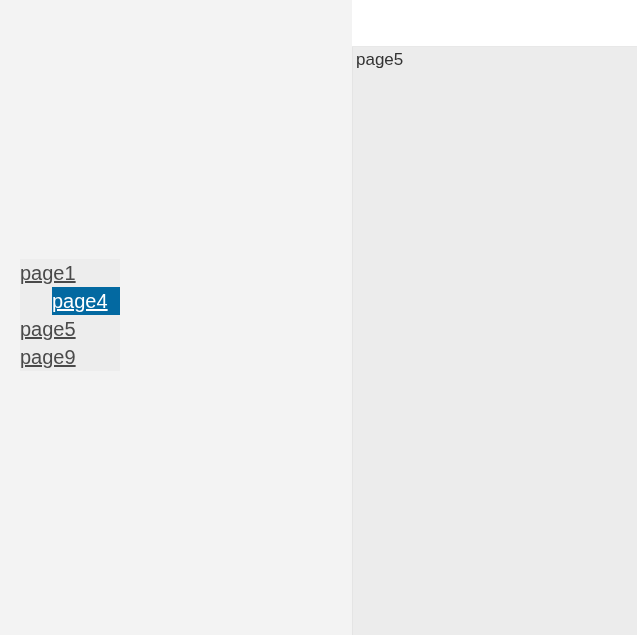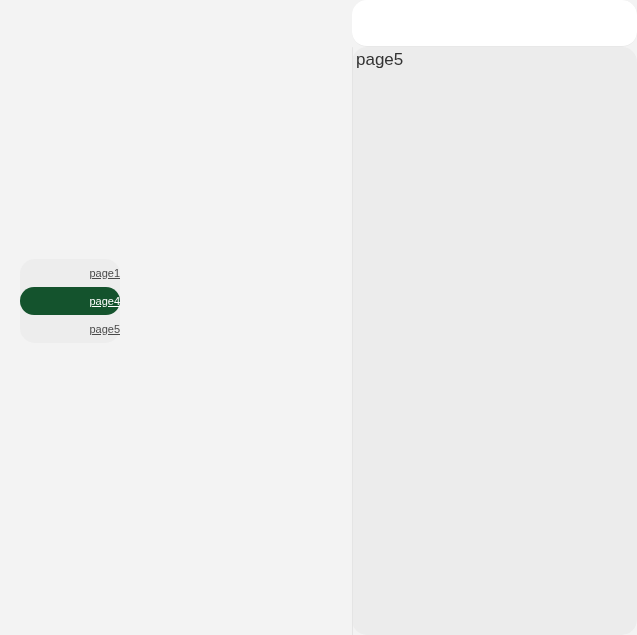--- a/index.html
+++ b/index.html
@@ -1,15 +1,15 @@
 <!DOCTYPE html>
 <html><head>
   <meta charset="utf-8">
   <style>
-    * { margin: 0; padding: 0; box-sizing: border-box; border-radius: 15px; }
+    * { margin: 0; padding: 0; box-sizing: border-box; }
     html, body { width: 637px; height: 635px; font-family: "Segoe UI", Arial, sans-serif; }
     body {
       background: #f3f3f3;
       position: relative;
       overflow: hidden;
     }
     .top-white {
       position: absolute;
       top: 0; left: 352px; right: 0; height: 47px;
       background: #fff;
@@ -29,30 +29,31 @@
       position: absolute;
       top: 259px;
       left: 20px;
       width: 100px;
       background: #ededed;
       list-style: none;
     }
     .page-list li {
       height: 28px;
       line-height: 28px;
-      text-align: right;
-      font-size: 11px;
+      text-align: left;
+      font-size: 20px;
       color: #4a4a4a;
       text-decoration: underline;
       cursor: pointer;
     }
     .page-list li.selected {
-      background: #14532d;
+      background: #0369a1;
       color: #fff;
       text-decoration: underline;
+      margin-left: 32px;
     }
     .divider {
       position: absolute;
       top: 47px;
       left: 352px;
       width: 1px;
       bottom: 0;
       background: #e4e4e4;
     }
   </style>
@@ -64,13 +65,14 @@
 <div class="right-panel">
   <div class="right-panel-title">page5</div>
 </div>
 
 <div class="divider"></div>
 
 <ul class="page-list">
   <li>page1</li>
   <li class="selected">page4</li>
   <li>page5</li>
+  <li>page9</li>
 </ul>
 
 </body></html>

